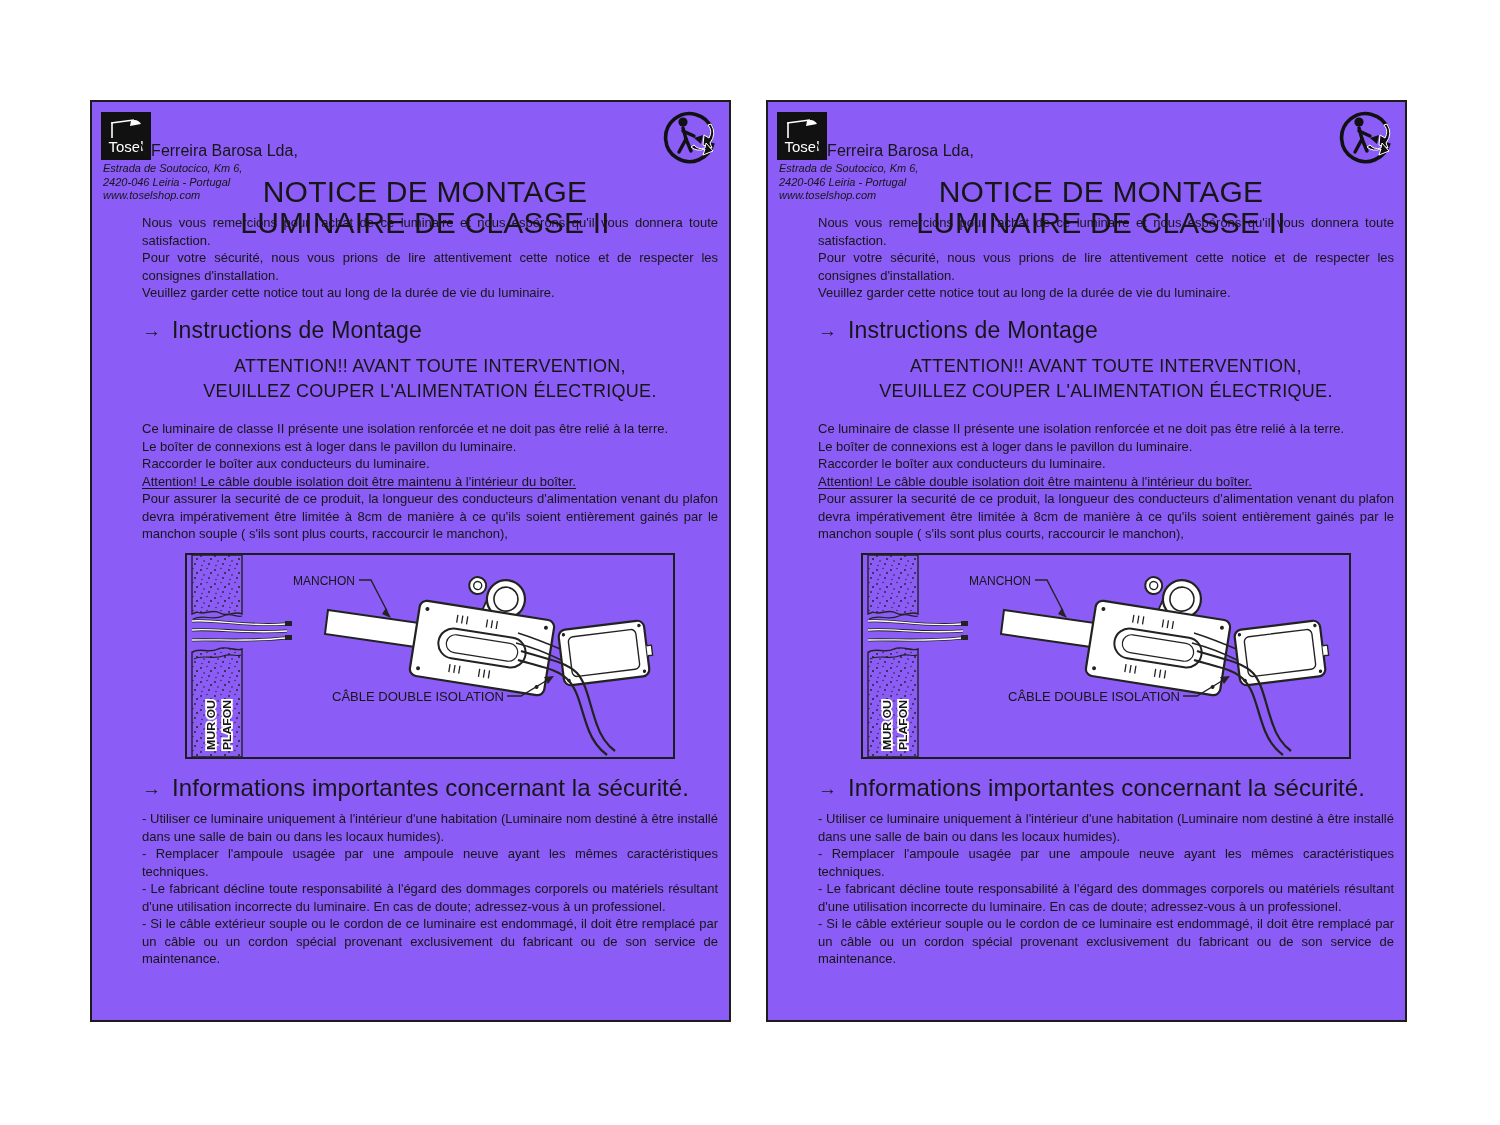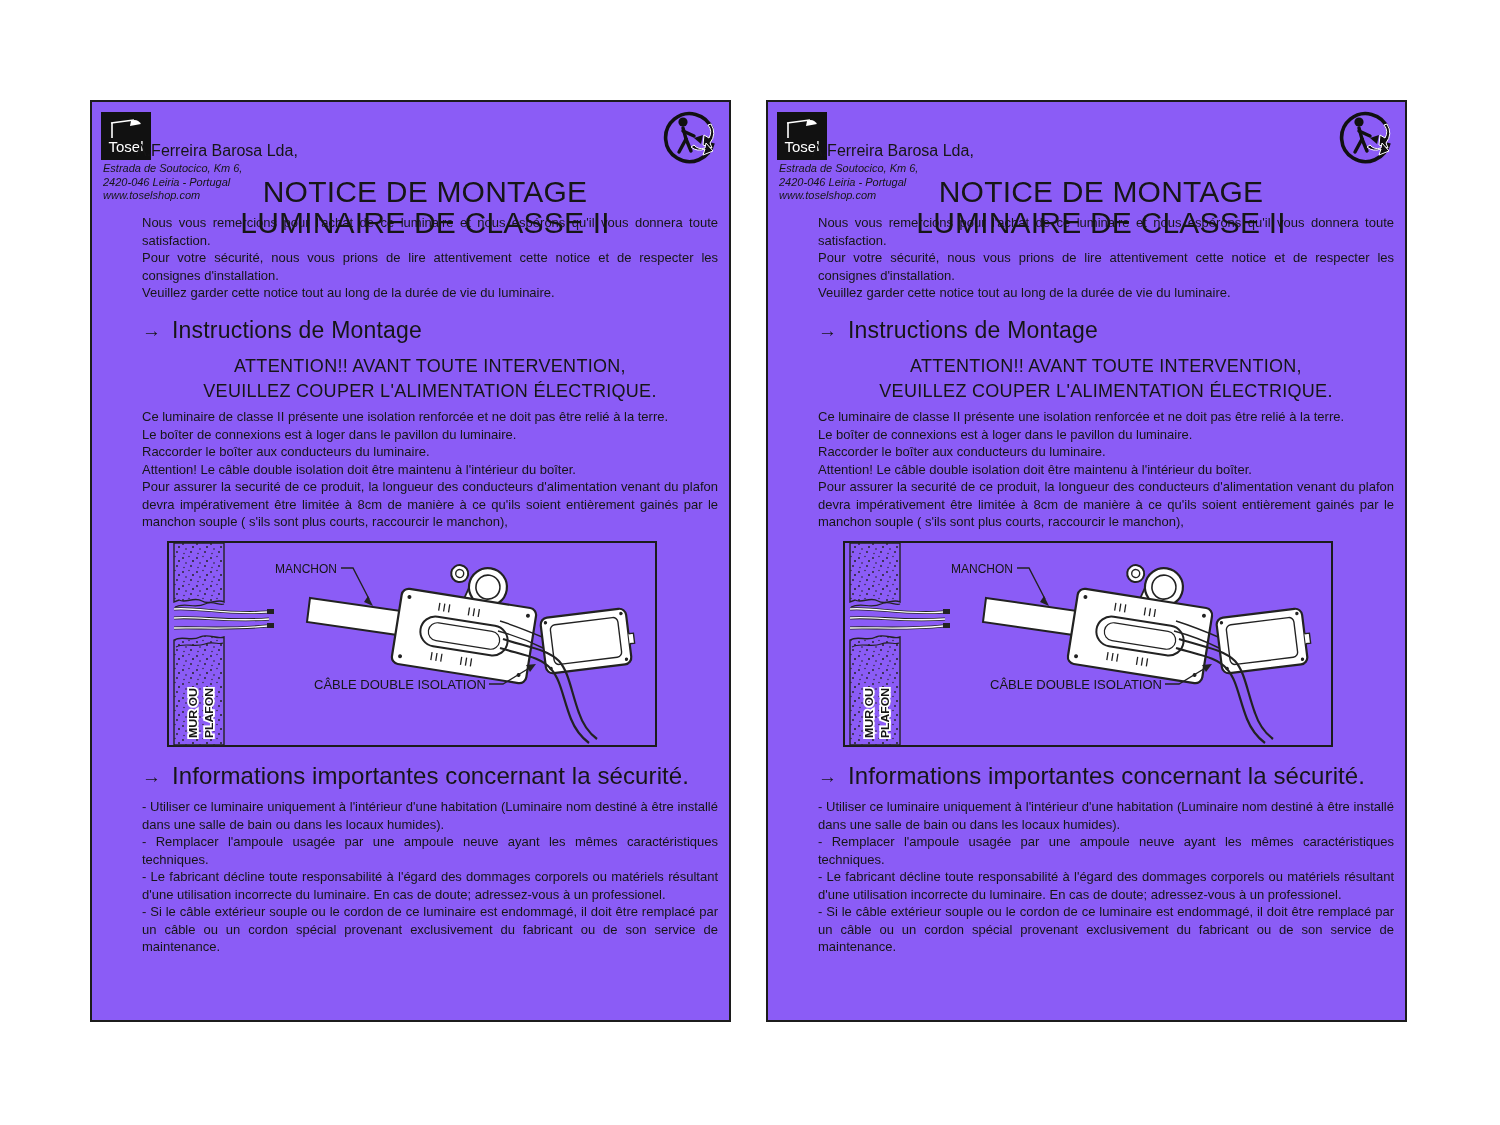--- a/index.html
+++ b/index.html
@@ -18,24 +18,24 @@
   .content p{margin:0;}
   .just{text-align:justify;}
 
   .sec-heading{display:flex;align-items:baseline;margin-top:20px;}
   .sec-heading .arr{font-size:19px;font-weight:bold;width:30px;flex:0 0 30px;transform:translateY(-1px);}
   .h1-text{font-size:23px;letter-spacing:.2px;}
   .h2-text{font-size:24px;letter-spacing:.1px;}
 
   .warning{margin-top:14px;text-align:center;font-size:18px;line-height:25px;letter-spacing:.3px;
            text-underline-offset:3px;text-decoration-thickness:1.5px;}
-  .block{margin-top:4px;}
-  .attn{margin-top:14px;text-underline-offset:2px;}
+  .block{margin-top:16px;}
+  .attn{margin-top:14px;text-decoration:underline;text-underline-offset:2px;}
   .para{margin-top:12px;}
-  .diagram-wrap{margin-top:10px;margin-left:25px;width:490px;height:206px;}
+  .diagram-wrap{margin-top:10px;margin-left:43px;width:490px;height:206px;}
   .items{margin-top:12px;}
   svg text{font-family:"Liberation Sans",sans-serif;}
 </style>
 </head>
 <body>
 
 <div class="page p1">
 
   <div class="logo-square">
     <svg width="50" height="48" viewBox="0 0 50 48">

